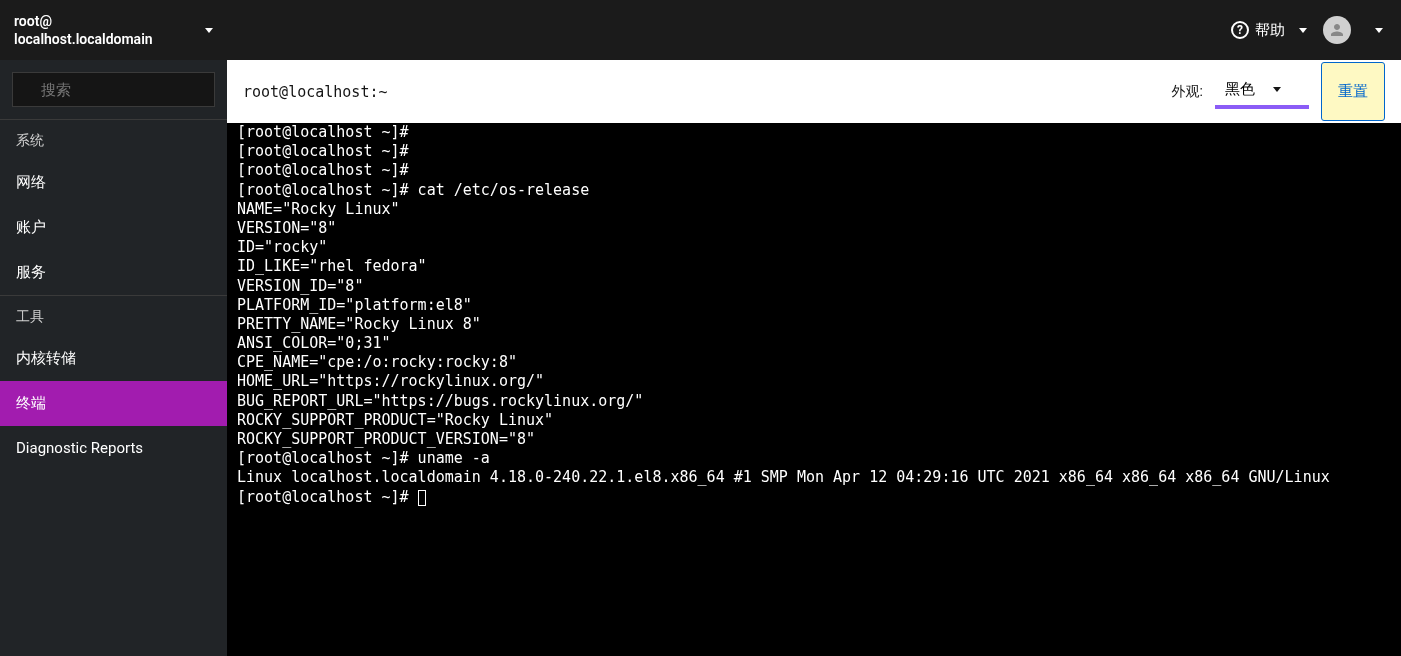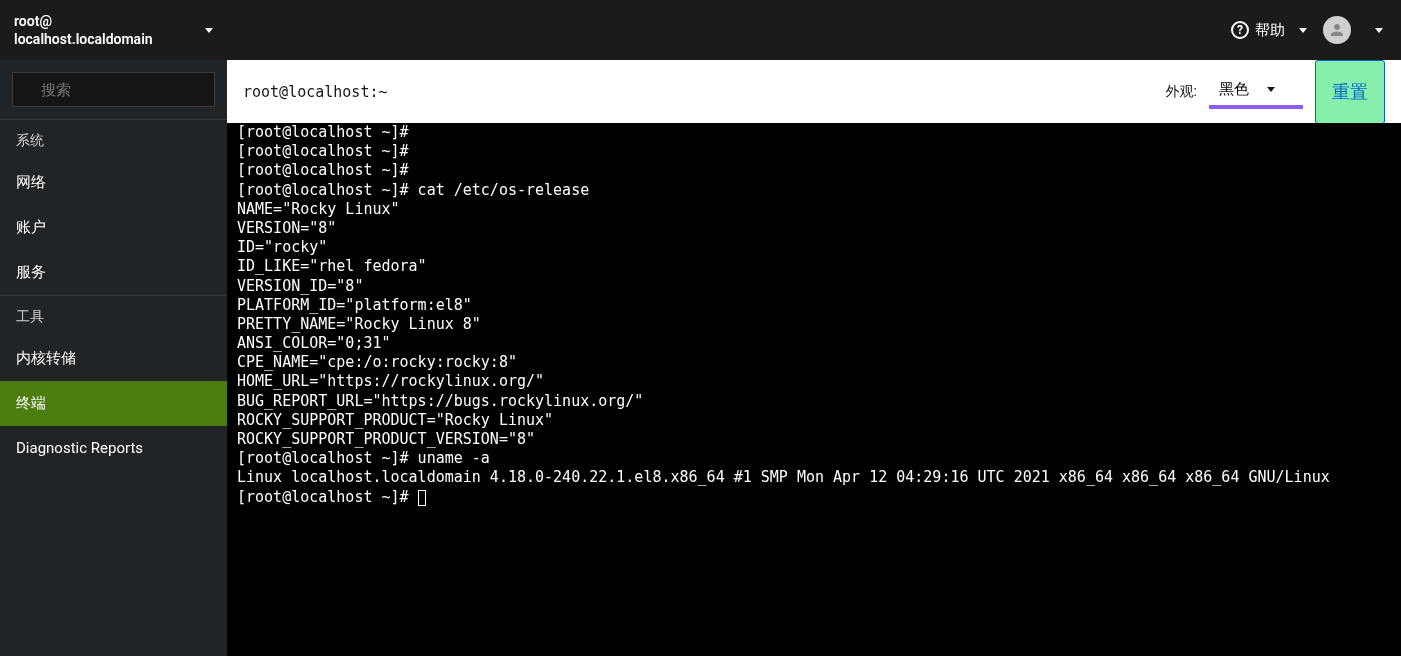--- a/index.html
+++ b/index.html
@@ -109,21 +109,21 @@
   padding: 12px 16px 10px;
   border-top: 1px solid #3a3a3a;
 }
 .nav-item {
   padding: 13px 16px;
   font-size: 15px;
   color: #fff;
   cursor: pointer;
 }
 .nav-item.active {
-  background: #4d7c0f;
+  background: #a21caf;
   font-weight: 500;
 }
 .main {
   flex: 1;
   display: flex;
   flex-direction: column;
   min-width: 0;
   justify-content: space-between;
 }
 .toolbar {
@@ -153,23 +153,23 @@
   position: relative;
   display: flex;
   align-items: center;
   gap: 10px;
   cursor: pointer;
 }
 .select-box .caret-down { border-top-color: #151515; }
 .reset-btn {
   border: 1px solid #0066cc;
   color: #0066cc;
-  background: #86efac;
+  background: #fef9c3;
   padding: 19px 16px;
-  font-size: 18px;
+  font-size: 15px;
   border-radius: 3px;
   cursor: pointer;
 }
 .terminal {
   flex: 1;
   background: #000;
   color: #fff;
   font-family: "Menlo", "Consolas", monospace;
   font-size: 15px;
   line-height: 1.28;

